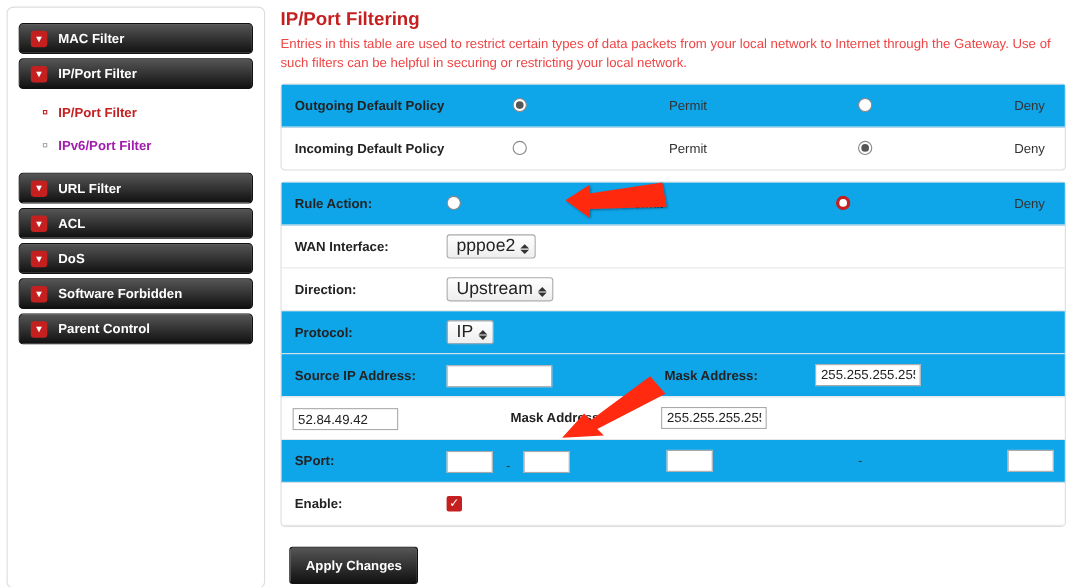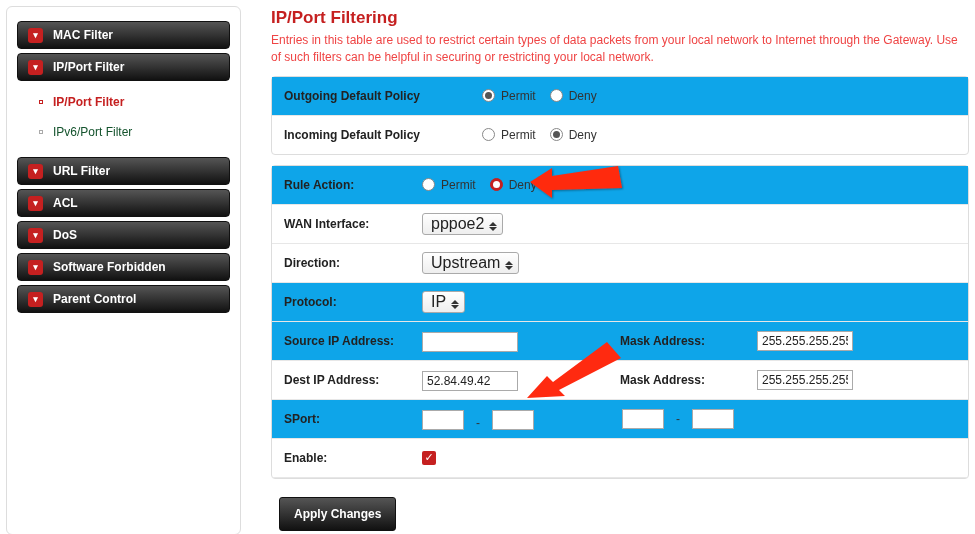--- a/index.html
+++ b/index.html
@@ -52,30 +52,31 @@
     line-height: 1;
   }
   .sub-list {
     margin: 6px 0 10px 0;
   }
   .sub-item {
     display: flex;
     align-items: center;
     padding: 8px 8px 8px 22px;
     font-size: 12px;
-    color: #14532d;
-    cursor: pointer;
+    color: #a21caf;
+    cursor: pointer;
+    font-weight: bold;
   }
   .sub-item.active { color: #c52020; font-weight: bold; }
   .sub-bullet {
     width: 4px; height: 4px; border: 1px solid #aaa; margin-right: 10px;
   }
   .sub-item.active .sub-bullet { border-color: #c52020; }
 
-  .main { flex: 1; min-width: 0; margin-left: 16px; }
+  .main { flex: 1; min-width: 0; }
   .page-title {
     color: #c52020;
     font-size: 17px;
     font-weight: bold;
     margin: 2px 0 4px 0;
   }
   .page-desc {
     color: #ef4444;
     font-size: 12px;
     line-height: 1.4;
@@ -104,20 +105,21 @@
     display: flex;
     align-items: center;
   }
   .cell-label.sm { width: 140px; }
   .cell-value {
     flex: 1;
     padding: 8px 10px;
     display: flex;
     align-items: center;
     gap: 6px;
+    justify-content: space-between;
   }
   .cell-value-half {
     width: 200px;
     padding: 8px 10px;
     display: flex;
     align-items: flex-end;
     gap: 6px;
   }
   .cell-label-mid {
     width: 135px;
@@ -341,21 +343,20 @@
         <div class="cell-label sm">Source IP Address:</div>
         <div class="cell-value-half">
           <input class="txt w100" value="" style="">
         </div>
         <div class="cell-label-mid">Mask Address:</div>
         <div class="cell-value">
           <input class="txt w100" value="255.255.255.255" style="">
         </div>
       </div>
       <div class="row">
-        <div class="cell-label sm">Dest IP Address:</div>
         <div class="cell-value-half">
           <input class="txt w100" value="52.84.49.42" style="">
         </div>
         <div class="cell-label-mid">Mask Address:</div>
         <div class="cell-value">
           <input class="txt w100" value="255.255.255.255" style="">
         </div>
       </div>
       <div class="row alt">
         <div class="cell-label sm">SPort:</div>

